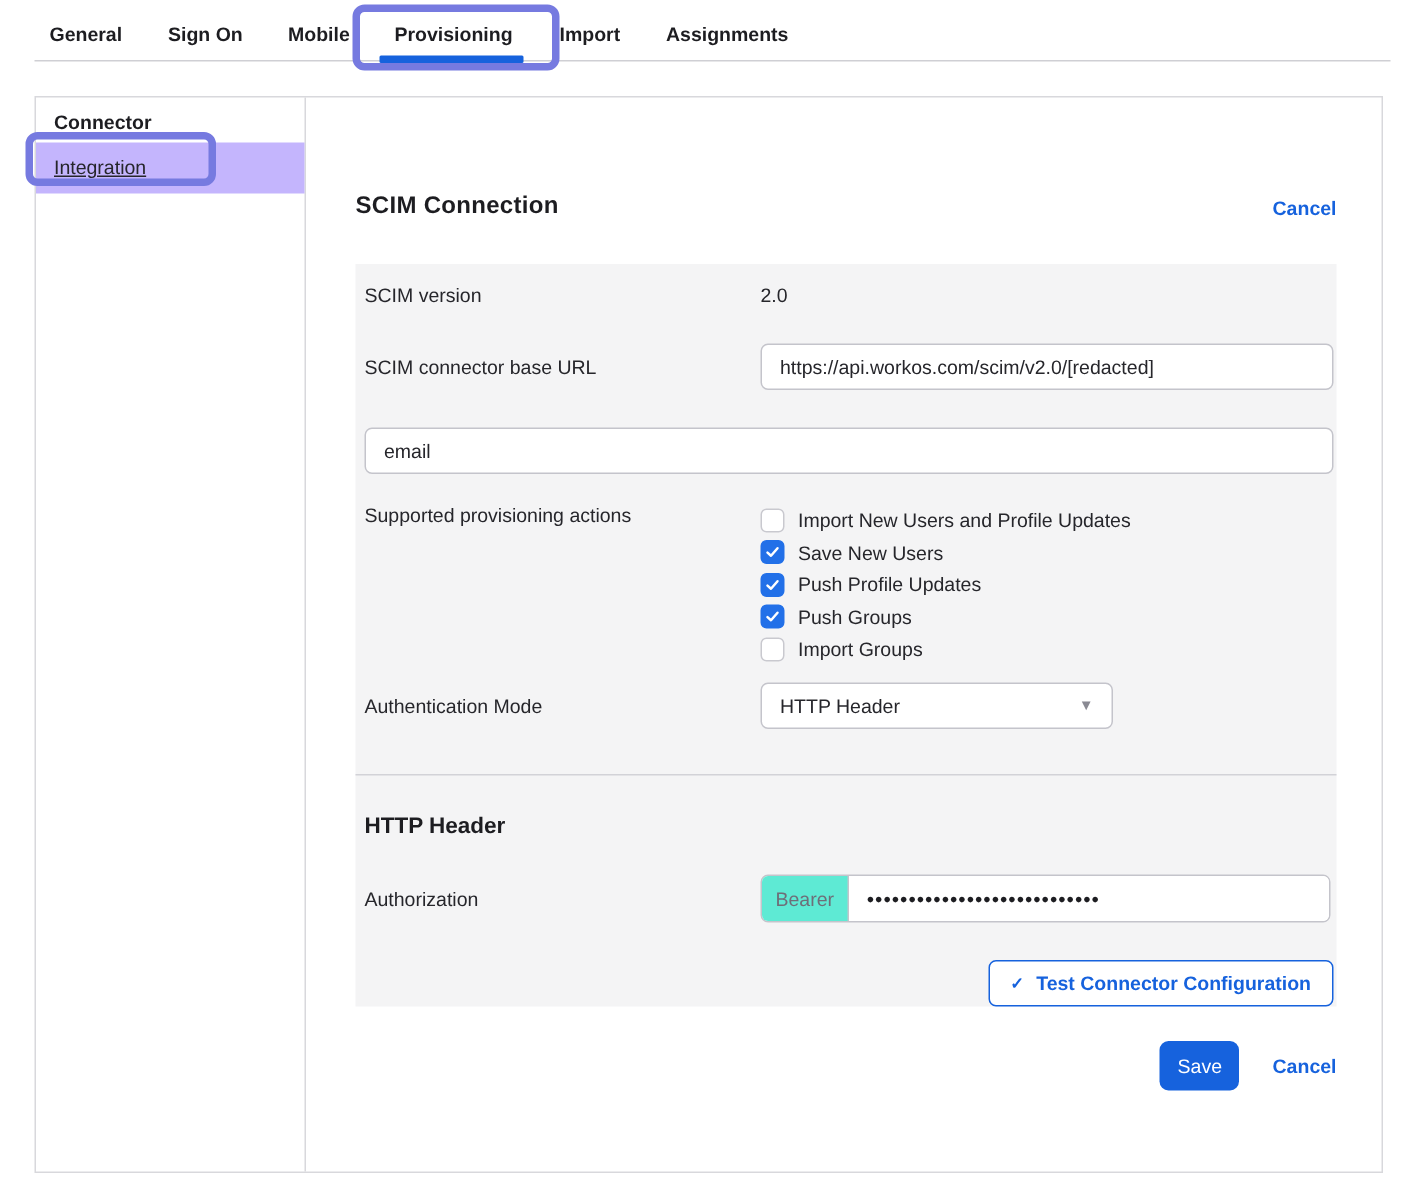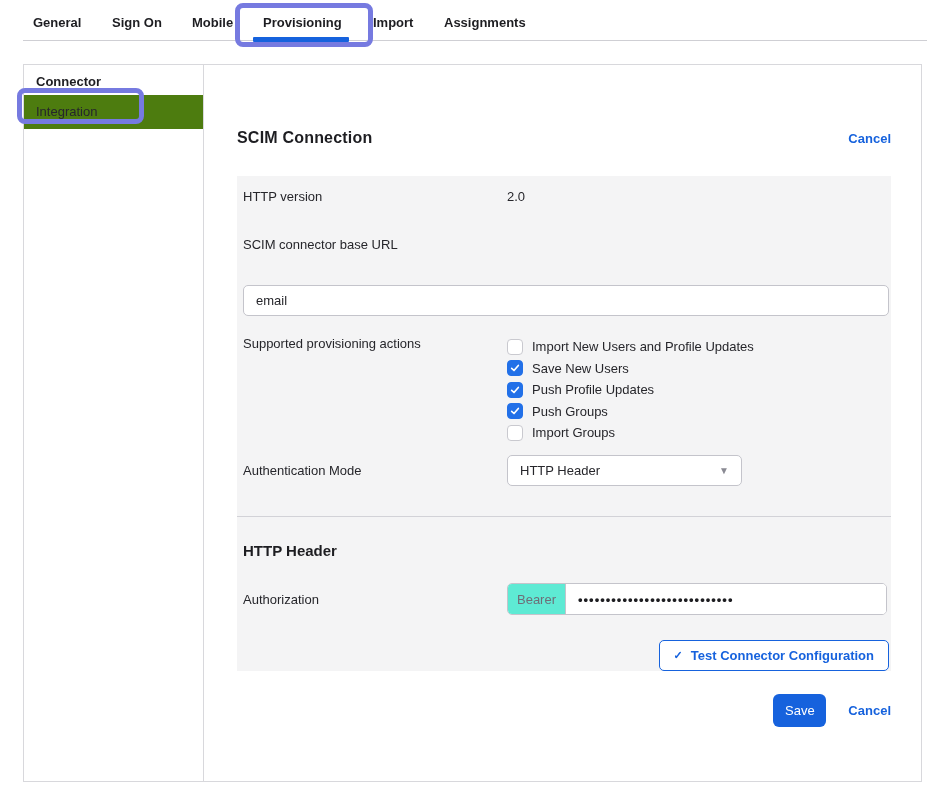--- a/index.html
+++ b/index.html
@@ -21,21 +21,21 @@
   .annotation.side { left:17px;  top:88px; width:127px; height:36px; }
 
   
   .panel { position:absolute; left:23px; top:64px; width:899px; height:718px;
     border:1px solid #d8d8dc; background:#fff; display:flex; }
 
   
   .sidebar { width:180px; border-right:1px solid #d8d8dc; flex:0 0 180px; }
   .sidebar-header { padding:9px 12px 6px 12px; font-size:13px; font-weight:700; color:#1d1d21; }
   .sidebar-item { height:34px; line-height:34px; padding-left:12px; font-size:13px; cursor:pointer; }
-  .sidebar-item.selected { background:#4d7c0f; }
+  .sidebar-item.selected { background:#c4b5fd;text-decoration:underline; }
 
   
   .main { flex:1; padding:0 30px 0 33px; }
   .head-row { margin-top:64px; display:flex; justify-content:space-between; align-items:center; }
   .page-title { font-size:16px; font-weight:700; color:#1d1d21; letter-spacing:.2px; }
   .link { color:#1662dd; font-size:13px; font-weight:700; cursor:pointer; text-decoration:none; }
 
   
   .section { background:#f4f4f5; margin-top:29px; padding:0 2px 0 6px; }
   .section2 { background:#f4f4f5; border-top:1px solid #d2d2d7; padding:0 2px 0 6px; }
@@ -118,26 +118,27 @@
   <div class="main">
 
     <div class="head-row">
       <div class="page-title">SCIM Connection</div>
       <a class="link">Cancel</a>
     </div>
 
     <div class="section">
 
       <div class="form-row row-version">
-        <div class="form-label">HTTP version</div>
+        <div class="form-label">SCIM version</div>
         <div style="font-size:13px">2.0</div>
       </div>
 
       <div class="form-row row-input">
         <div class="form-label">SCIM connector base URL</div>
+        <div class="grow"><input class="text-input" type="text" value="https://api.workos.com/scim/v2.0/[redacted]" style=""></div>
       </div>
 
       <div class="form-row row-input">
         <div class="grow"><input class="text-input" type="text" value="email" style=""></div>
       </div>
 
       <div class="form-row row-actions">
         <div class="form-label">Supported provisioning actions</div>
         <div class="grow">
           <div class="cb-row">

